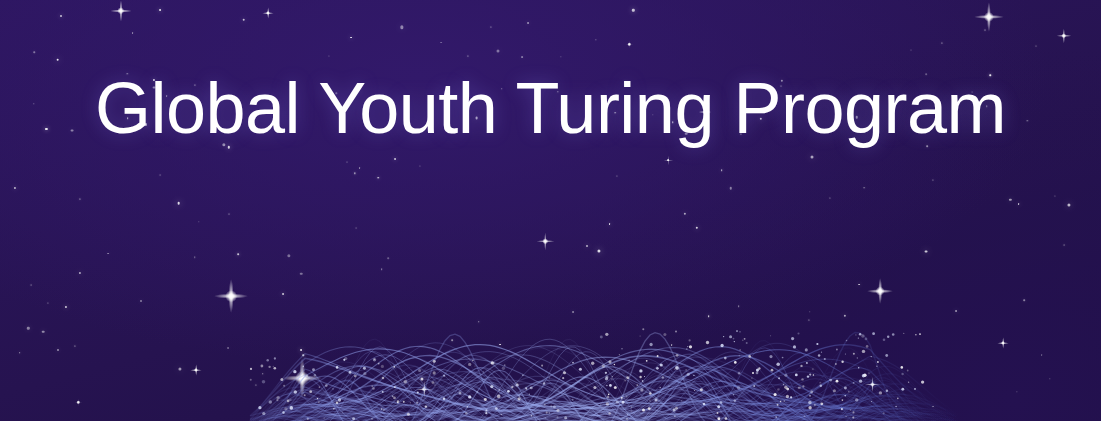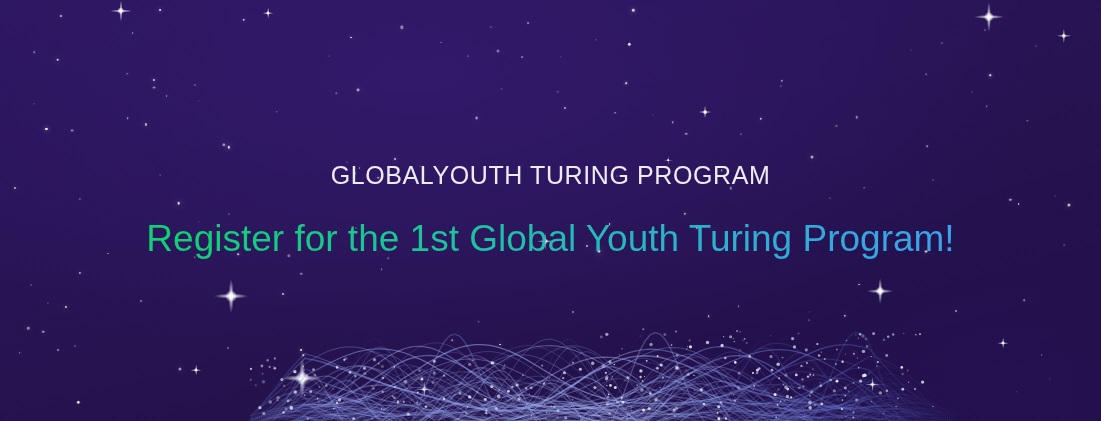--- a/index.html
+++ b/index.html
@@ -767,20 +767,19 @@
           <circle cx="425.9" cy="95.6" r="1.18" fill="#ffffff" fill-opacity="0.70"></circle>
           <circle cx="802.5" cy="68.4" r="1.22" fill="#ffffff" fill-opacity="0.41"></circle>
           <circle cx="615.3" cy="76.6" r="1.52" fill="#ffffff" fill-opacity="0.77"></circle>
           <circle cx="842.4" cy="89.1" r="0.84" fill="#ffffff" fill-opacity="0.68"></circle>
         </g>
     </svg>
   </div>
 
   <div class="content">
 
-
-    <div class="subtitle">GLOBALYOUTH TURING PROGRAM</div>
-
-    <div class="tagline">Register for the 1st Global Youth Turing Program!</div>
+    <div class="title">Global Youth Turing Program</div>
+
+
 
 
   </div>
 </div>
 
 </body></html>

